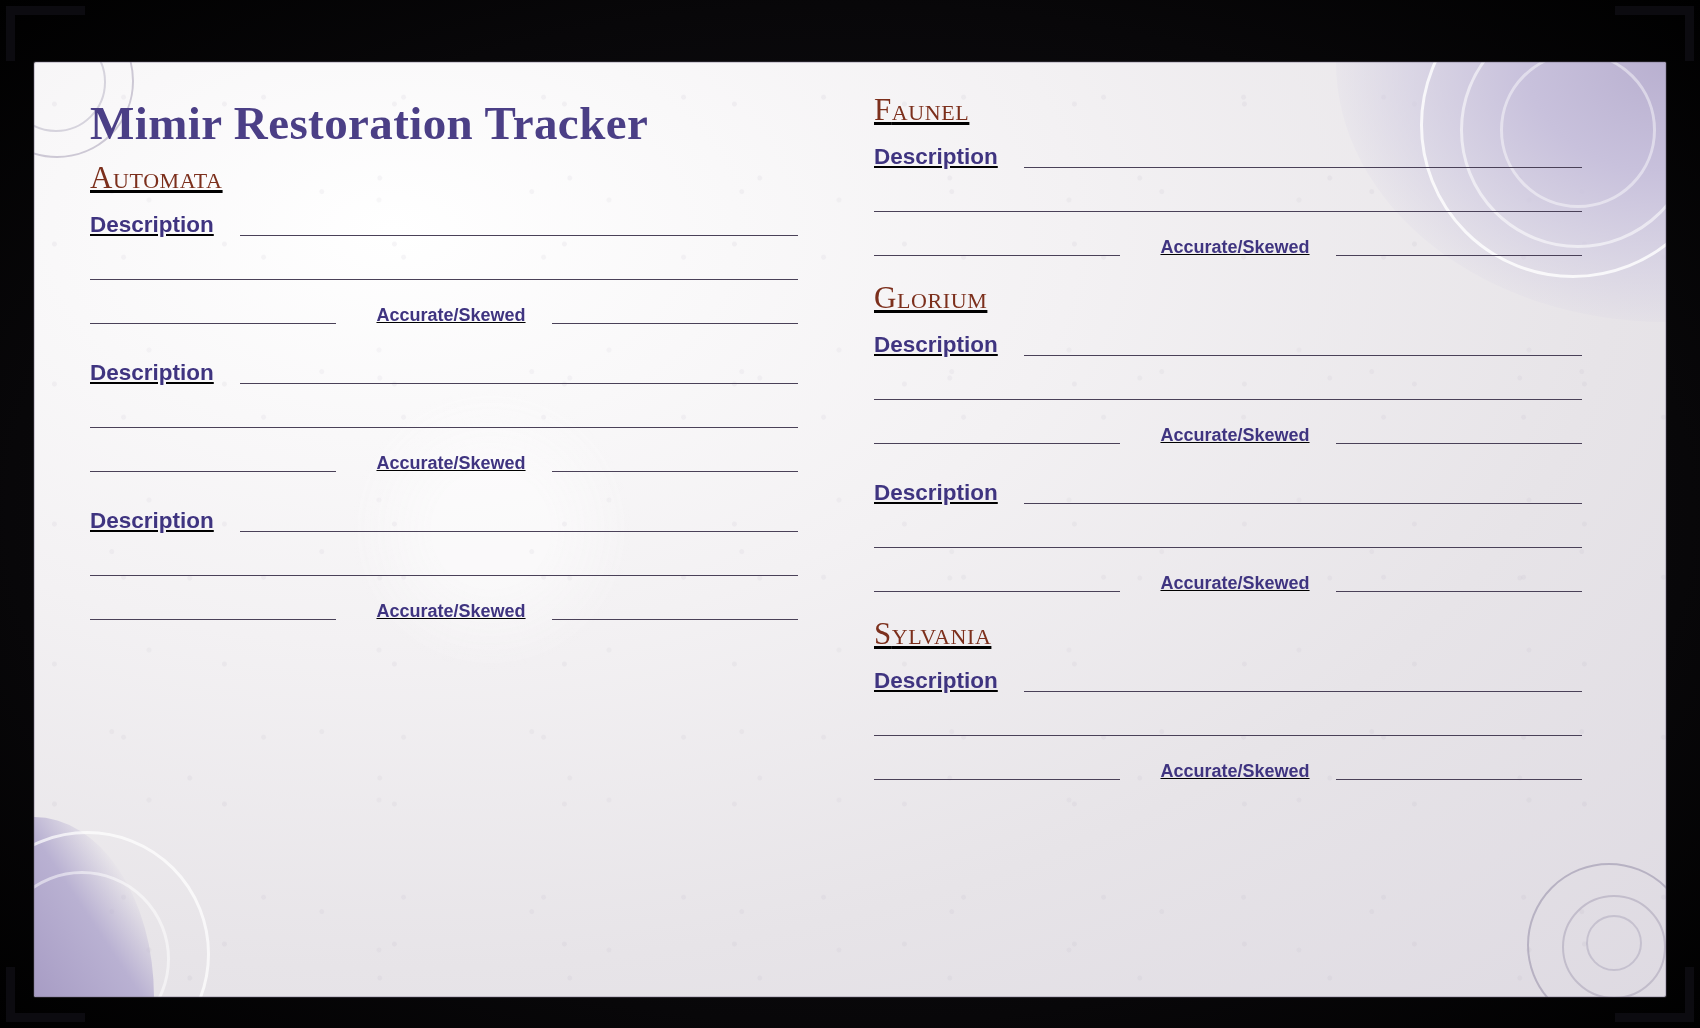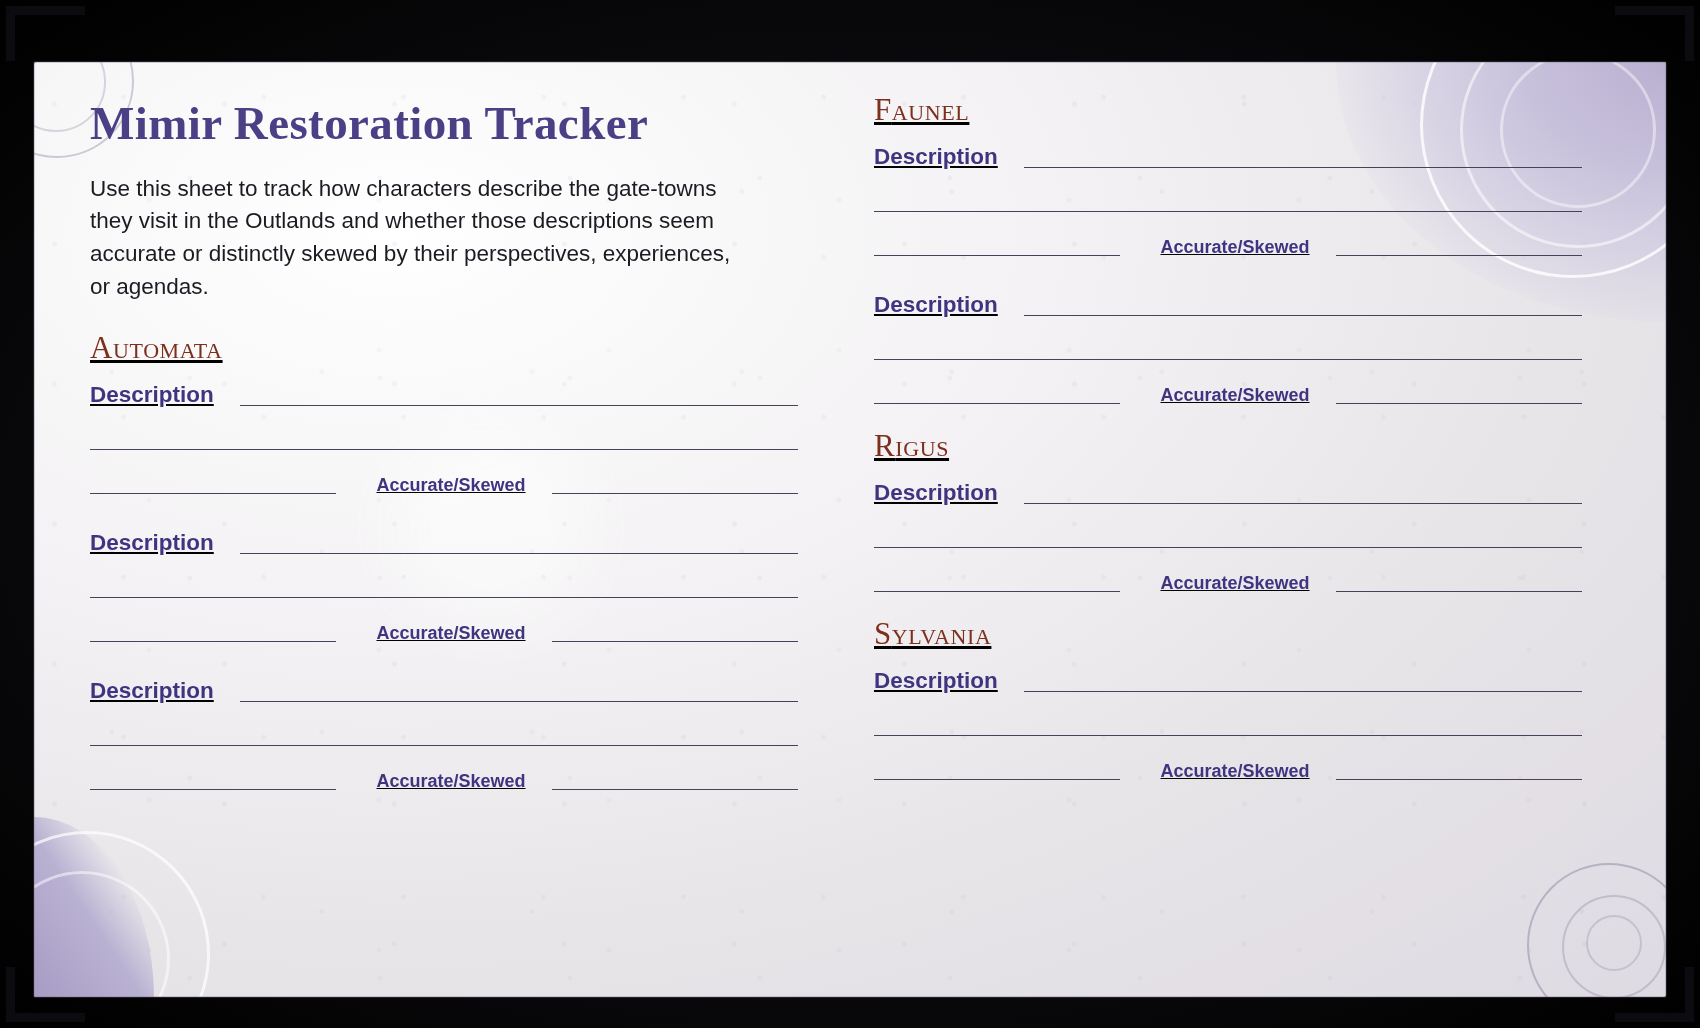--- a/index.html
+++ b/index.html
@@ -257,21 +257,20 @@
     </div>
 
     <div class="sheet-edge"></div>
 
     <div class="content">
 
       <div class="col left">
 
         <h1 class="title">Mimir Restoration Tracker</h1>
 
-        <p class="intro">Use this sheet to track how characters describe the gate-towns they visit in the Outlands and whether those descriptions seem accurate or distinctly skewed by their perspectives, experiences, or agendas.</p>
 
         <div class="town-block">
           <div class="town-name">Automata</div>
           <div class="row">
             <span class="field-label">Description</span>
             <span class="rule gap-left"></span>
           </div>
           <div class="row line2">
             <span class="rule"></span>
           </div>
@@ -326,36 +325,36 @@
             <span class="rule"></span>
           </div>
           <div class="row">
             <span class="rule gap-right"></span>
             <span class="acc-label">Accurate/Skewed</span>
             <span class="rule"></span>
           </div>
         </div>
 
         <div class="town-block">
-          <div class="row">
-            <span class="field-label">Description</span>
-            <span class="rule gap-left"></span>
-          </div>
-          <div class="row line2">
-            <span class="rule"></span>
-          </div>
-          <div class="row">
-            <span class="rule gap-right"></span>
-            <span class="acc-label">Accurate/Skewed</span>
-            <span class="rule"></span>
-          </div>
-        </div>
-
-        <div class="town-block">
-          <div class="town-name">Rigus</div>
+          <div class="town-name">Glorium</div>
+          <div class="row">
+            <span class="field-label">Description</span>
+            <span class="rule gap-left"></span>
+          </div>
+          <div class="row line2">
+            <span class="rule"></span>
+          </div>
+          <div class="row">
+            <span class="rule gap-right"></span>
+            <span class="acc-label">Accurate/Skewed</span>
+            <span class="rule"></span>
+          </div>
+        </div>
+
+        <div class="town-block">
           <div class="row">
             <span class="field-label">Description</span>
             <span class="rule gap-left"></span>
           </div>
           <div class="row line2">
             <span class="rule"></span>
           </div>
           <div class="row">
             <span class="rule gap-right"></span>
             <span class="acc-label">Accurate/Skewed</span>

